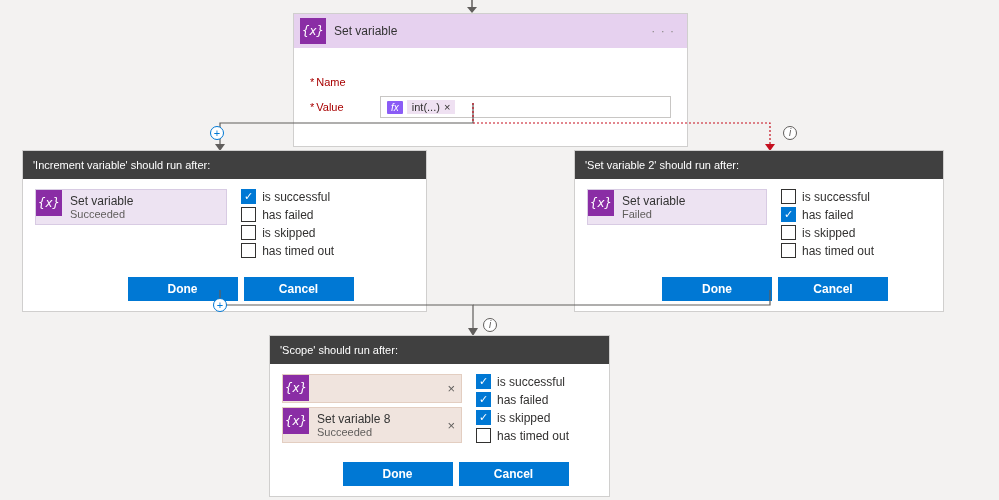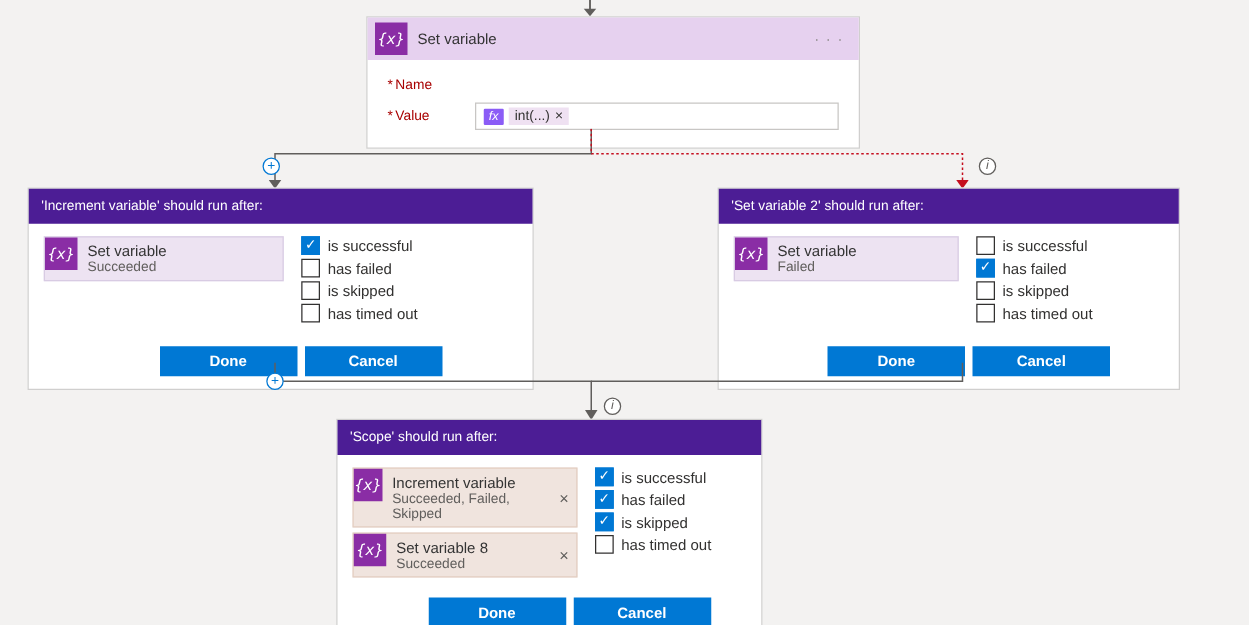--- a/index.html
+++ b/index.html
@@ -14,21 +14,21 @@
     overflow: hidden;
   }
   .card-header {
     background: #8a2da5;
     padding: 4px 6px;
     display: flex;
     align-items: center;
     gap: 8px;
   }
   .card-header.light { background: #e6d1ef; color: #333; }
-  .card-header.dark  { background: #4c1d95; color: #fff; font-size: 11px; padding: 8px 10px; }
+  .card-header.dark  { background: #404040; color: #fff; font-size: 11px; padding: 8px 10px; }
   .icon-box {
     width: 26px; height: 26px;
     background: #8a2da5;
     display: flex; align-items: center; justify-content: center;
     color: #fff;
   }
   .icon-glyph {
     font-family: monospace;
     font-size: 12px;
     font-style: italic;
@@ -80,21 +80,21 @@
 </svg>
 
 <div class="card" style="position:absolute; left:293px; top:13px; width:395px;">
   <div class="card-header light">
     <div class="icon-box">
         <span class="icon-glyph">{x}</span>
       </div>
     <span>Set variable</span>
     <span class="dots">· · ·</span>
   </div>
-  <div style="padding:10px 4px;">
+  <div style="padding:24px 4px;">
     <div class="field-row">
       <span class="field-label">Name</span>
     </div>
     <div class="field-row">
       <span class="field-label">Value</span>
       <div class="input-box">
         <span class="fx-badge">fx</span>
         <span class="val-chip">
           <span>int(...)</span>
           <span>×</span>
@@ -202,24 +202,20 @@
 <div class="panel" style="position:absolute; left:269px; top:335px; width:341px;">
   <div class="card-header dark">
       <span>'Scope' should run after:</span>
     </div>
   <div class="panel-body">
     <div style="flex:1.2; display:flex; flex-direction:column; gap:4px;">
       <div class="cond-card neutral">
         <div class="icon-box">
             <span class="icon-glyph">{x}</span>
           </div>
-        <div style="padding:4px 0;">
-          <div class="cond-title">Increment variable</div>
-          <div class="cond-sub">Succeeded, Failed, Skipped</div>
-        </div>
         <span class="remove-x">×</span>
       </div>
       <div class="cond-card neutral">
         <div class="icon-box">
             <span class="icon-glyph">{x}</span>
           </div>
         <div style="padding:4px 0;">
           <div class="cond-title">Set variable 8</div>
           <div class="cond-sub">Succeeded</div>
         </div>

